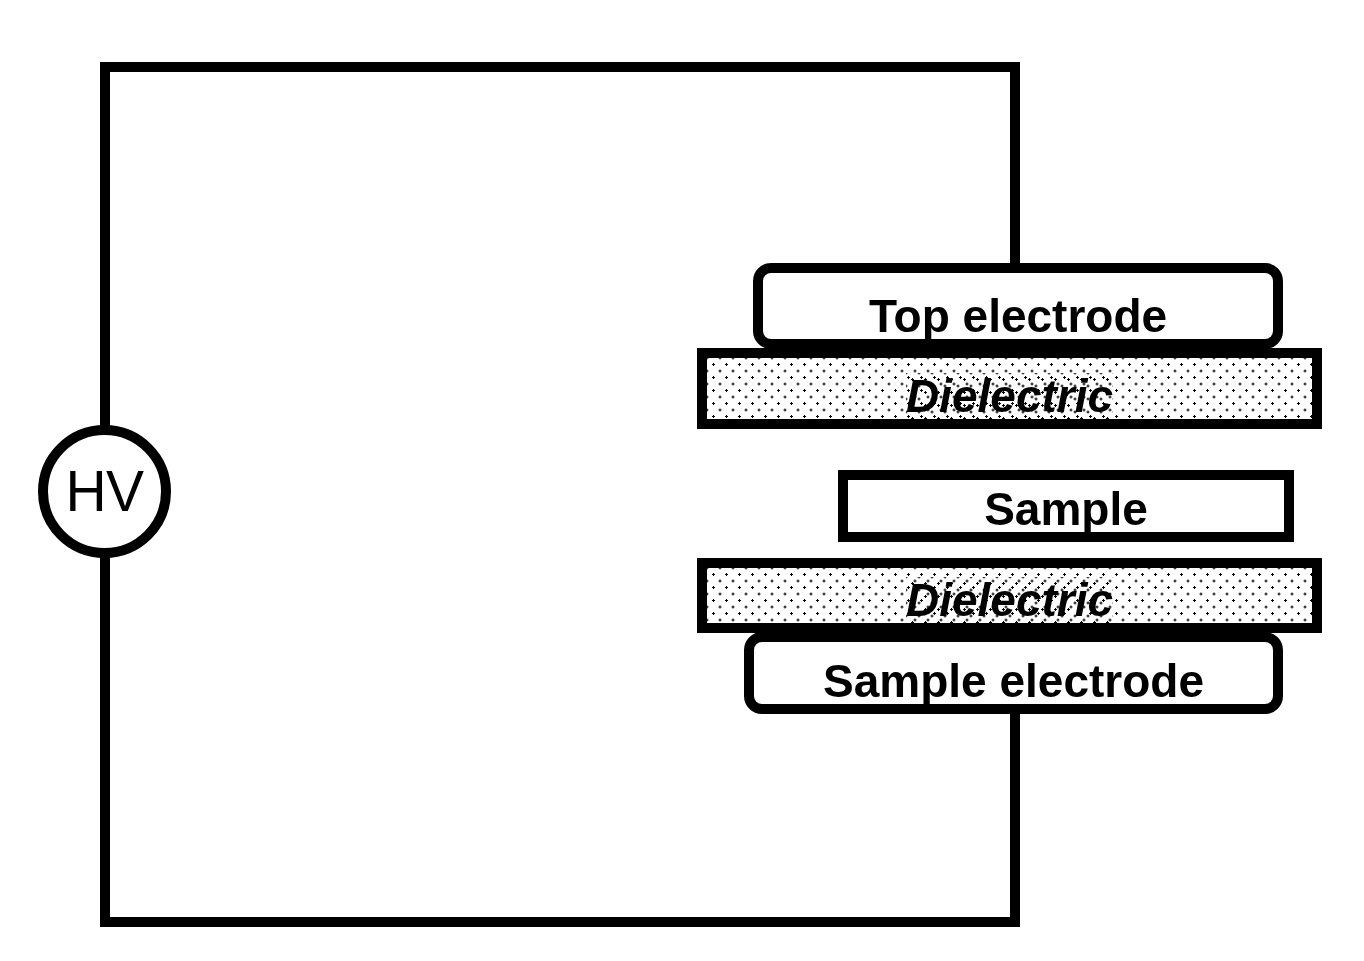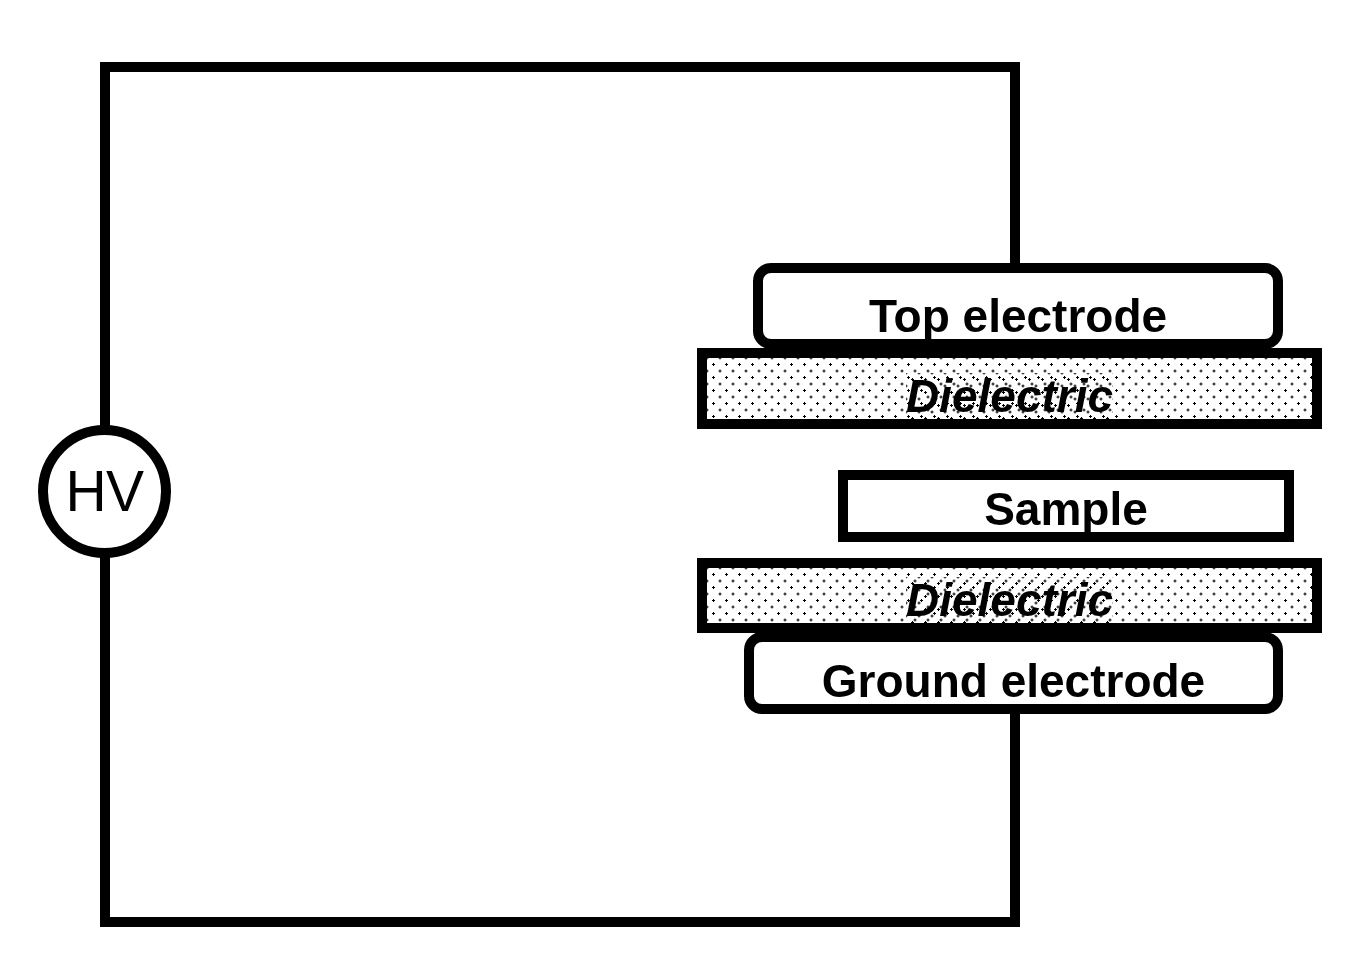--- a/index.html
+++ b/index.html
@@ -157,16 +157,16 @@
 
   <div class="layer square" id="sample">
     <span class="layer-label">Sample</span>
   </div>
 
   <div class="layer square dielectric" id="dielectric-bottom">
     <span class="layer-label">Dielectric</span>
   </div>
 
   <div class="layer rounded" id="ground-electrode">
-    <span class="layer-label">Ground electrode</span>
+    <span class="layer-label">Sample electrode</span>
   </div>
 
 </div>
 
 </body></html>

